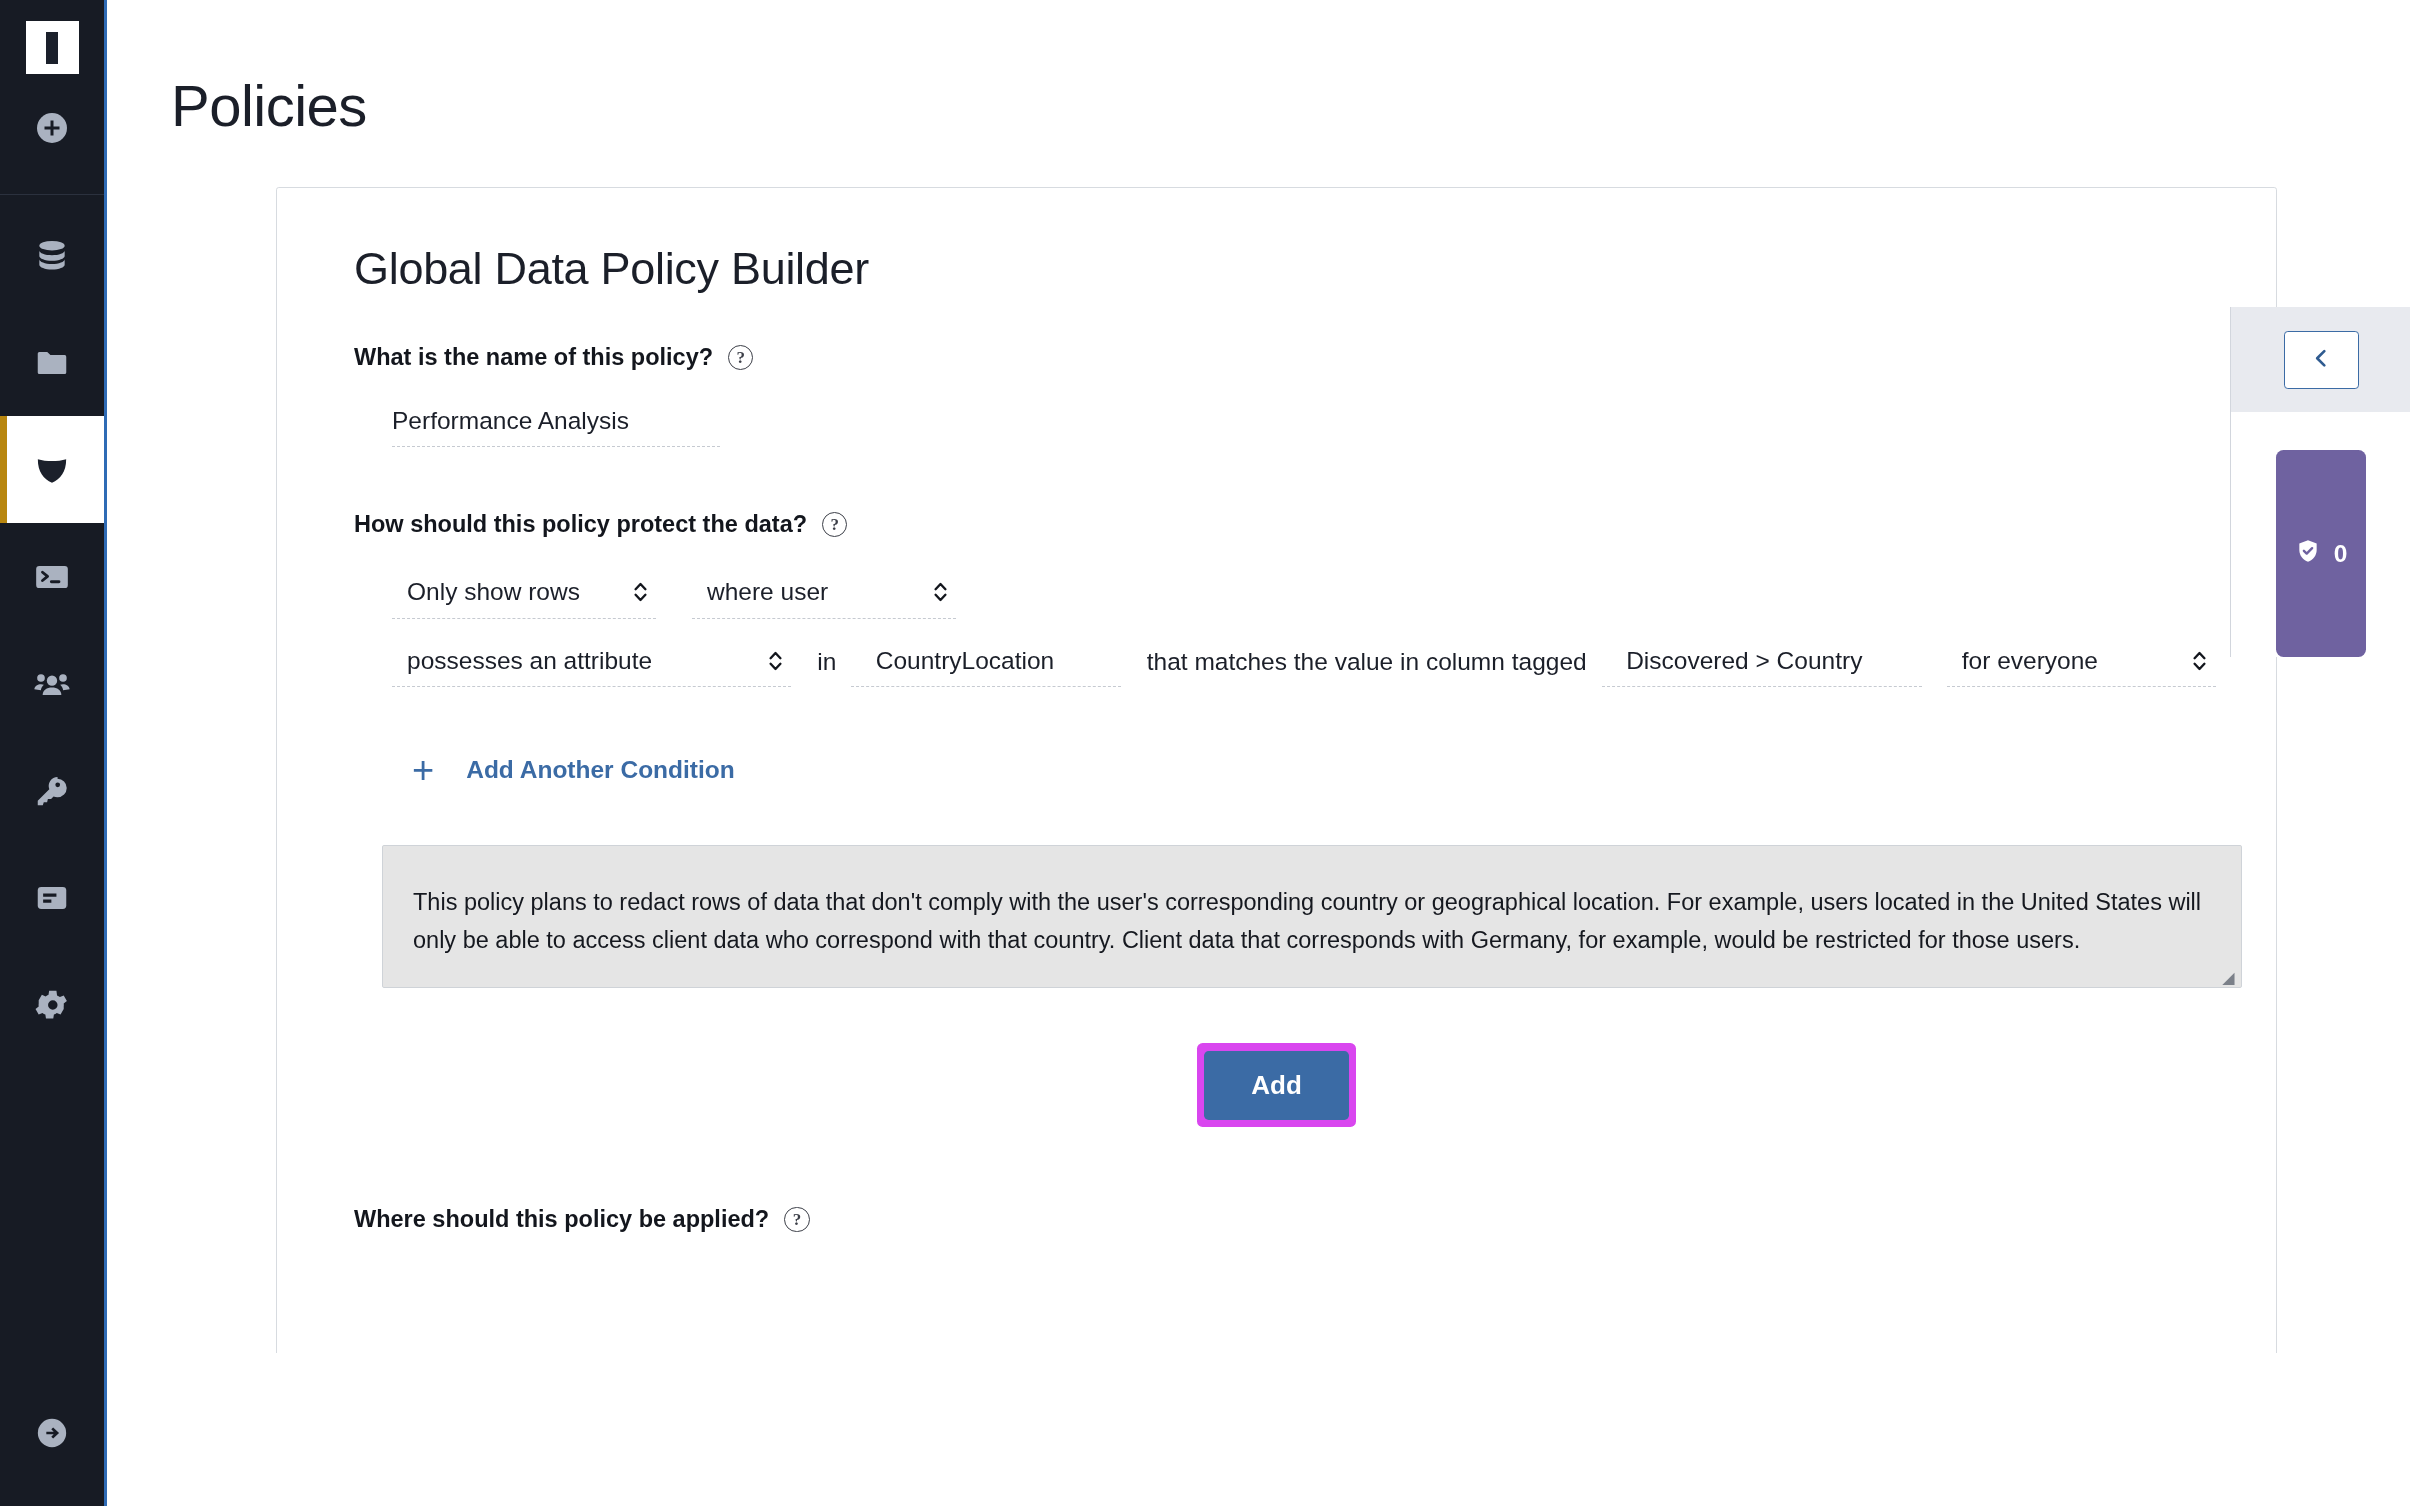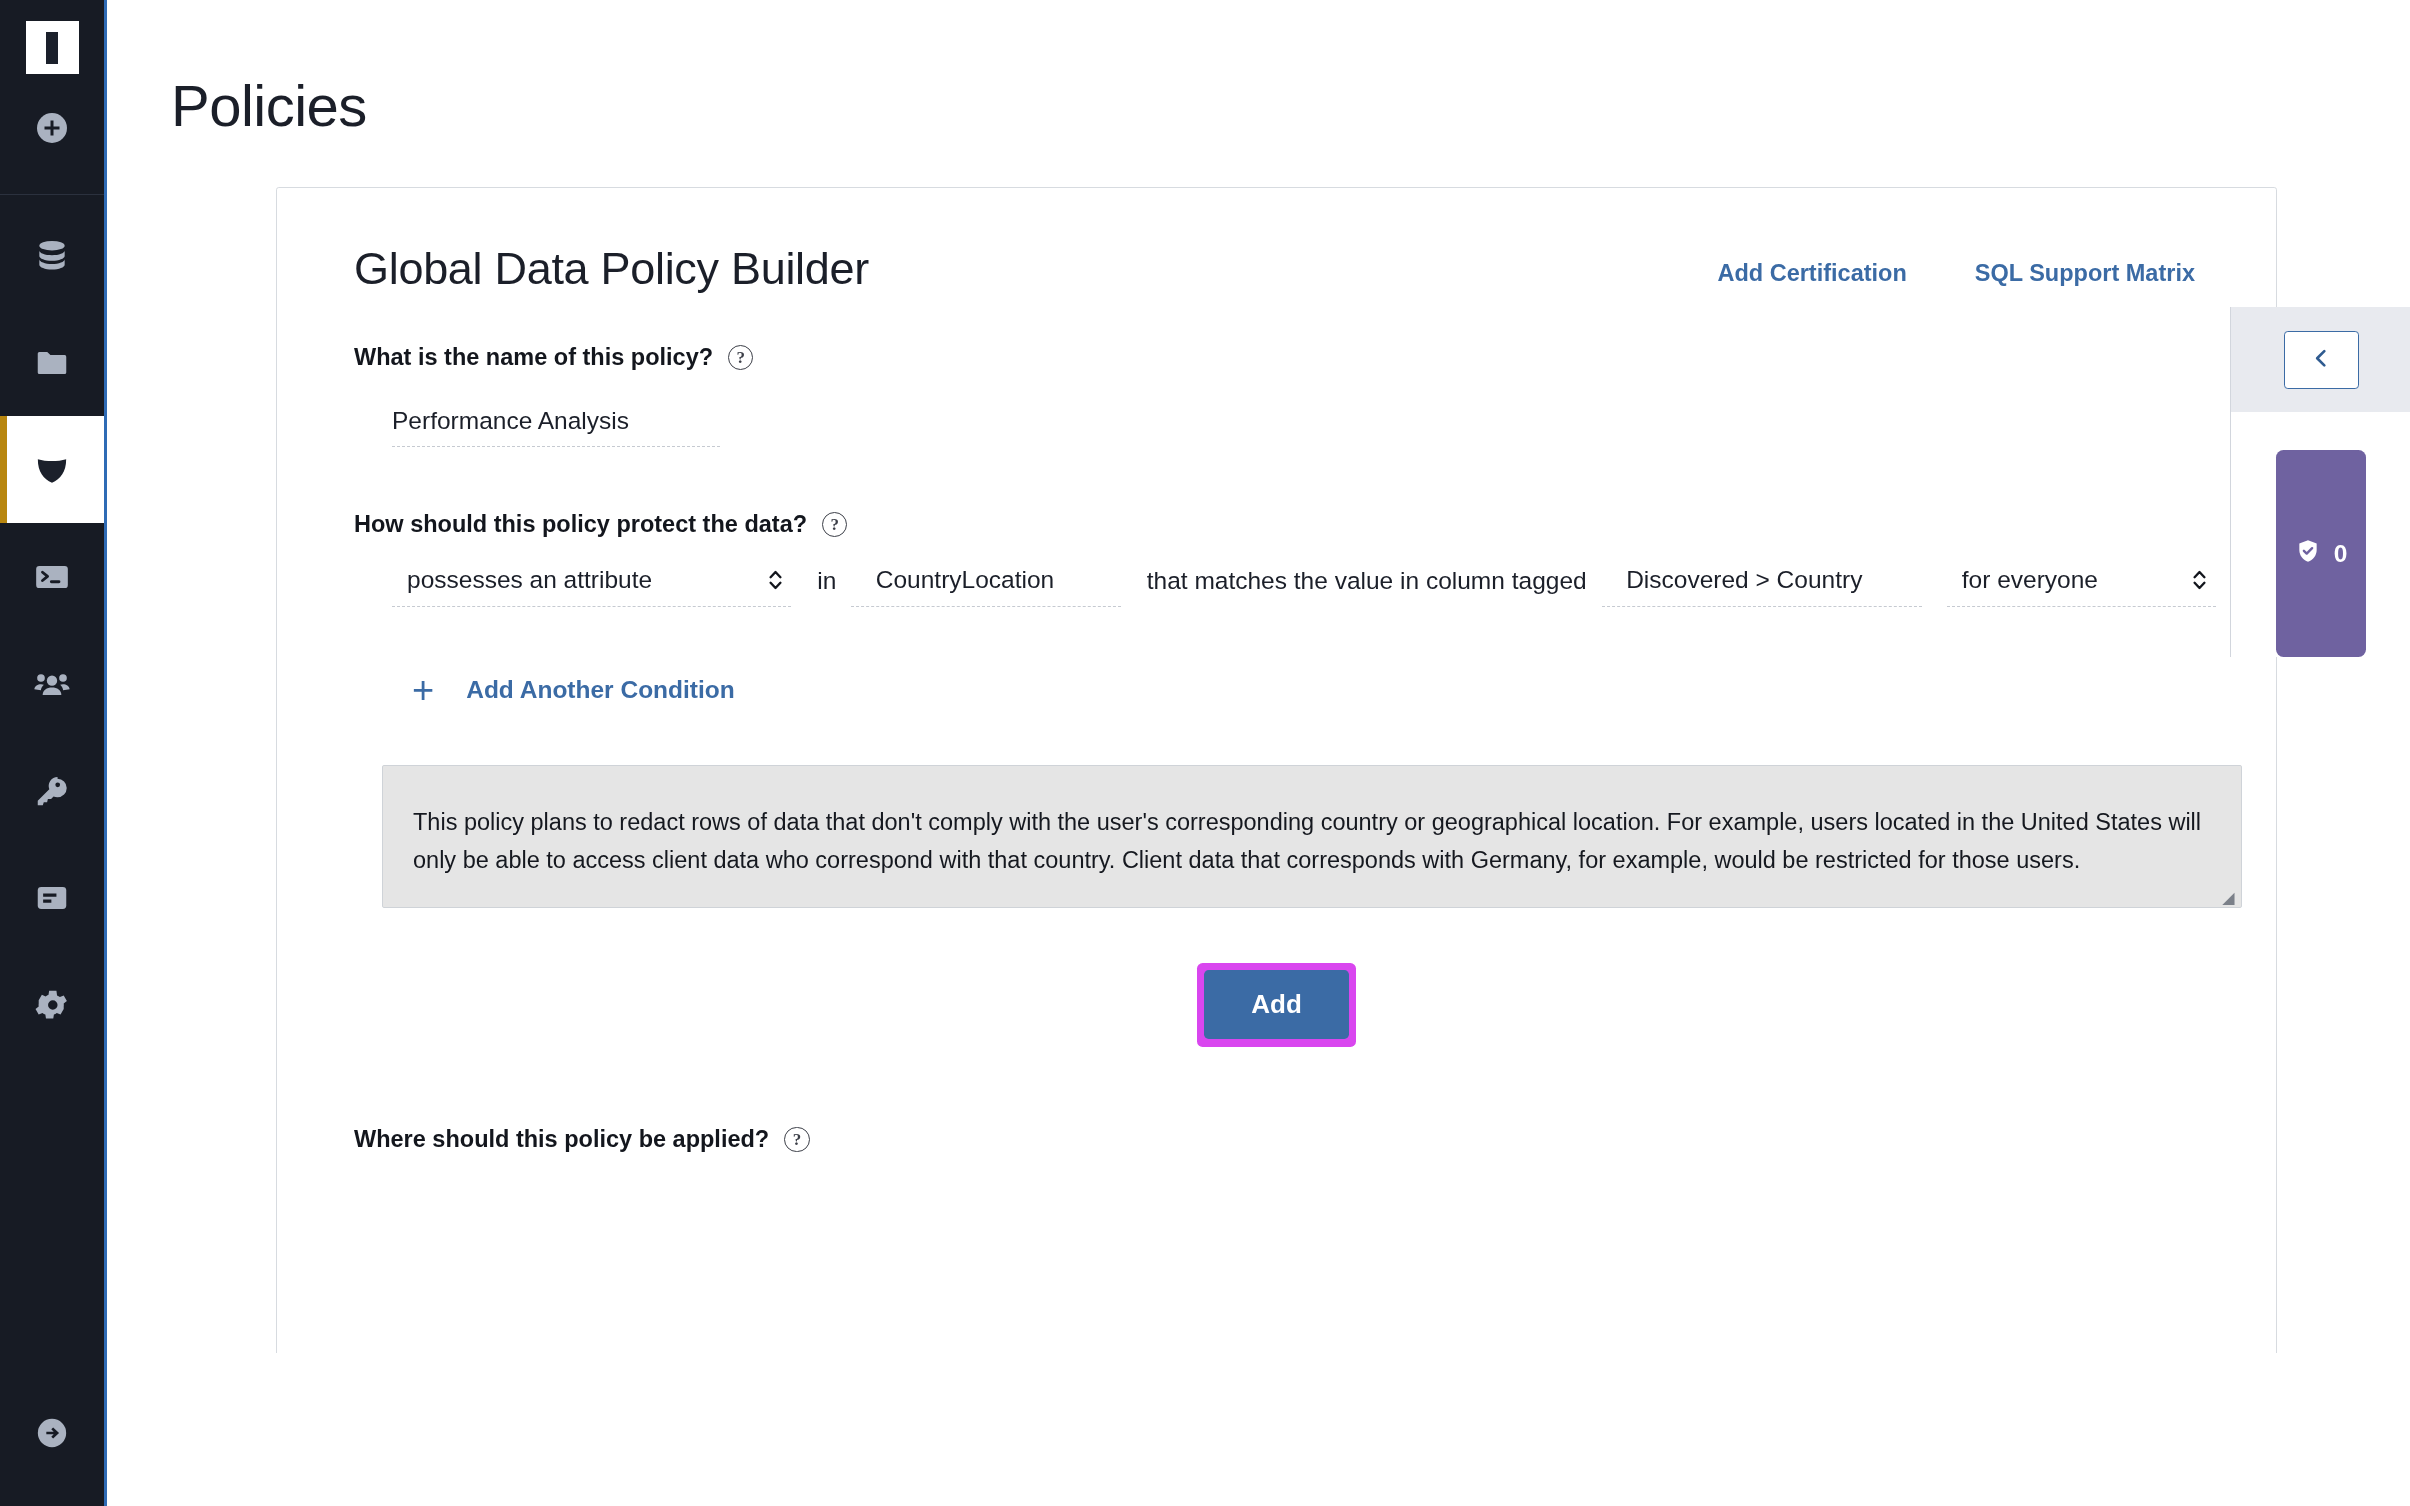--- a/index.html
+++ b/index.html
@@ -326,38 +326,54 @@
 
 <div class="main">
 
   <h1 class="page-title">Policies</h1>
 
 
   <div class="card">
 
     <div class="card-head">
       <div class="card-title">Global Data Policy Builder</div>
-      <div class="card-links">
-        <span class="card-link">Add Certification</span>
-        <span class="card-link">SQL Support Matrix</span>
-      </div>
     </div>
 
     <div class="q-label" style="margin-top:49px">
       <span>What is the name of this policy?</span>
       <span class="help">?</span>
     </div>
 
     <div class="name-field underline-dashed field-text" title="Policy name">Performance Analysis</div>
 
     <div class="q-label q2">
       <span>How should this policy protect the data?</span>
       <span class="help">?</span>
     </div>
 
+    <div class="cond-row1">
+      <div class="sel underline-dashed" style="width:264px">
+        <span class="field-text">Only show rows</span>
+        <span class="caret">
+          <svg width="17" height="28" viewBox="0 0 12 20" fill="none" stroke="#13161d" stroke-width="1.7" stroke-linecap="round" stroke-linejoin="round">
+              <path d="M2.5 8L6 4.3 9.5 8"></path>
+              <path d="M2.5 12L6 15.7 9.5 12"></path>
+            </svg>
+        </span>
+      </div>
+      <div class="sel underline-dashed" style="width:264px; margin-left:36px">
+        <span class="field-text">where user</span>
+        <span class="caret">
+          <svg width="17" height="28" viewBox="0 0 12 20" fill="none" stroke="#13161d" stroke-width="1.7" stroke-linecap="round" stroke-linejoin="round">
+              <path d="M2.5 8L6 4.3 9.5 8"></path>
+              <path d="M2.5 12L6 15.7 9.5 12"></path>
+            </svg>
+        </span>
+      </div>
+    </div>
 
     <div class="cond-row2">
       <div class="sel underline-dashed" style="width:405px">
         <span class="field-text">possesses an attribute</span>
         <span class="caret">
           <svg width="17" height="28" viewBox="0 0 12 20" fill="none" stroke="#13161d" stroke-width="1.7" stroke-linecap="round" stroke-linejoin="round">
               <path d="M2.5 8L6 4.3 9.5 8"></path>
               <path d="M2.5 12L6 15.7 9.5 12"></path>
             </svg>
         </span>

